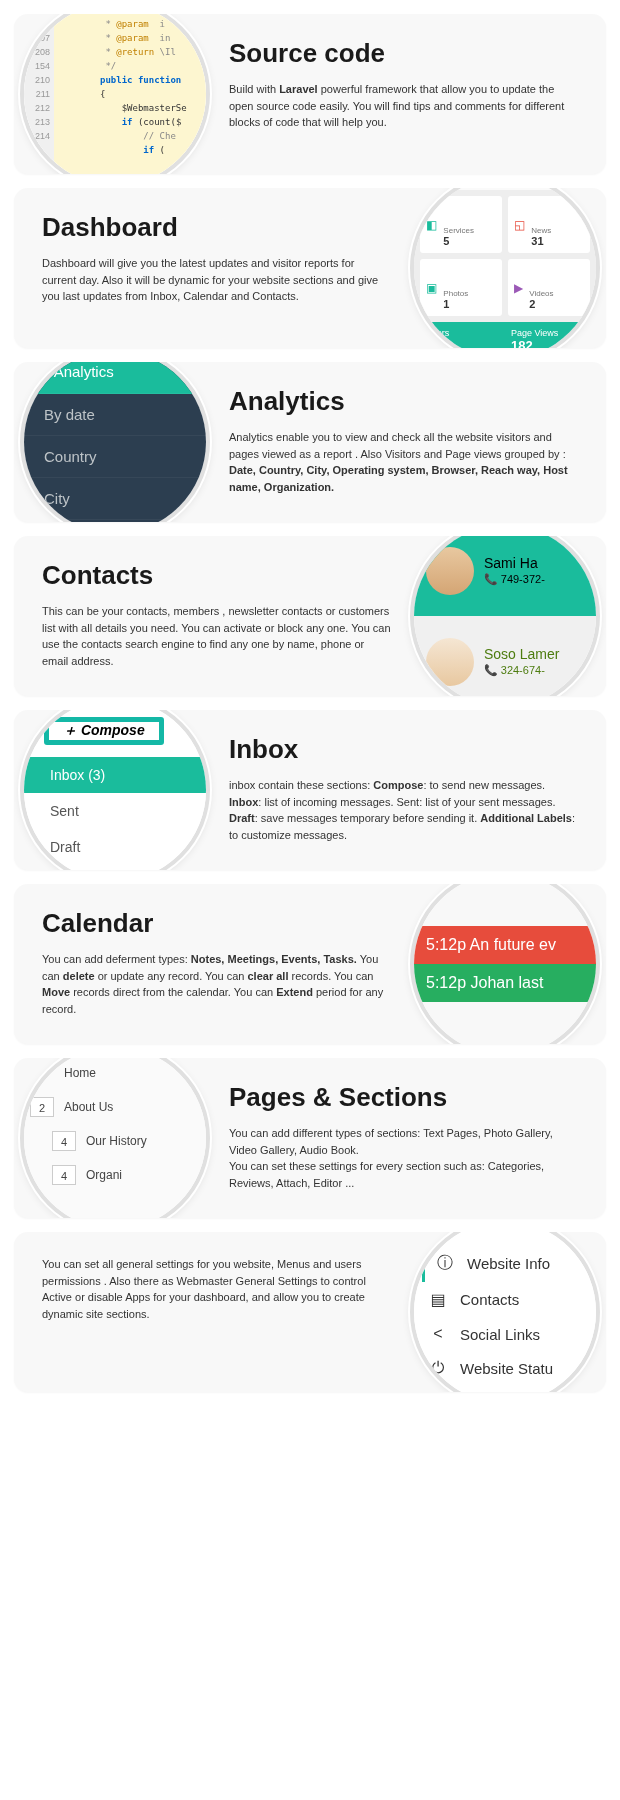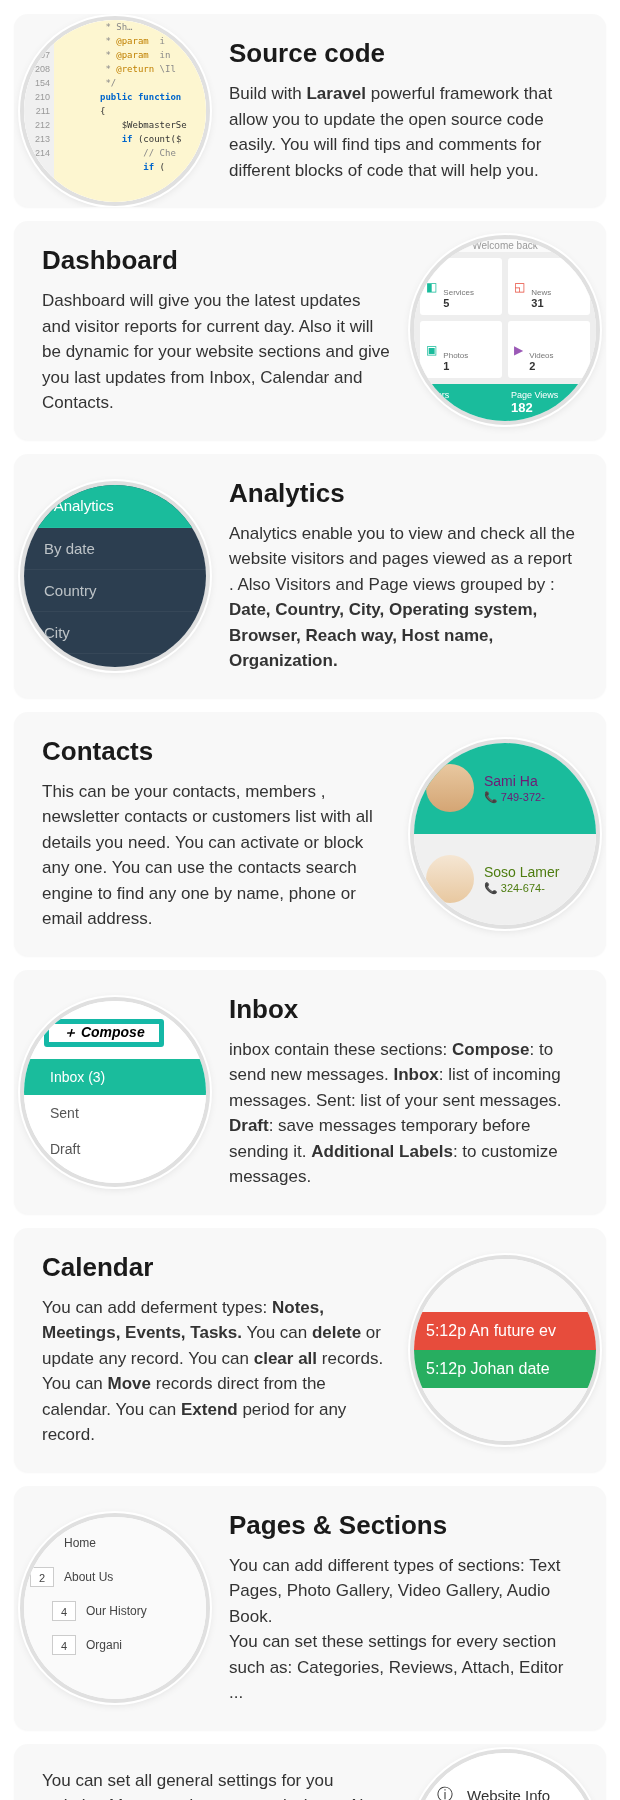--- a/index.html
+++ b/index.html
@@ -21,21 +21,21 @@
   }
   .card.left-circle { padding-left: 215px; }
   .card.right-circle { padding-right: 215px; }
   .card h2 {
     font-size: 26px;
     font-weight: 700;
     color: #1a1a1a;
     margin-bottom: 12px;
   }
   .card p {
-    font-size: 17px;
+    font-size: 11px;
     line-height: 1.5;
     color: #333;
   }
   .card p b, .card p strong { font-weight: 700; }
   .circle {
     position: absolute;
     width: 190px;
     height: 190px;
     border-radius: 50%;
     border: 4px solid #e0e0e0;
@@ -70,21 +70,21 @@
   .dash-bottom b{display:block;font-size:13px;}
 
   
   .ana{height:100%;background:#2c3e50;color:#bdc3c7;}
   .ana-row{padding:12px 20px;font-size:15px;border-bottom:1px solid rgba(255,255,255,0.05);}
   .ana-row.active{background:#1abc9c;color:#fff;font-weight:500;}
 
   
   .con{height:100%;display:flex;flex-direction:column;}
   .con-row{flex:1;display:flex;align-items:center;padding:8px 12px;gap:10px;}
-  .con-row:first-child{background:#1abc9c;color:#701a75;}
+  .con-row:first-child{background:#1abc9c;color:#000000;}
   .con-row:last-child{background:#f0f0f0;color:#4d7c0f;}
   .avatar{width:48px;height:48px;border-radius:50%;background:#ddd;flex-shrink:0;background-size:cover;}
   .av1{background:linear-gradient(#e8c8a0,#d4a574);}
   .av2{background:linear-gradient(#f5e6d3,#e8c8a0);}
   .con-txt{font-size:14px;white-space:nowrap;}
   .con-txt .ph{font-size:11px;margin-top:2px;}
 
   
   .inb{height:100%;background:#fff;padding:18px 0;}
   .compose{margin:0 20px 12px;padding:0 14px;border:5px solid #14b8a6;border-radius:3px;background:#fff;font-size:14px;font-weight:600;display:inline-block;font-style:italic;}
@@ -224,21 +224,21 @@
   <h2>Inbox</h2>
   <p><span>inbox contain these sections: </span><b>Compose</b><span>: to send new messages. </span><b>Inbox</b><span>: list of incoming messages. Sent: list of your sent messages. </span><b>Draft</b><span>: save messages temporary before sending it. </span><b>Additional Labels</b><span>: to customize messages.</span></p>
 </div>
 
 <div class="card right-circle">
   <h2>Calendar</h2>
   <p><span>You can add deferment types: </span><b>Notes, Meetings, Events, Tasks.</b><span> You can </span><b>delete</b><span> or update any record. You can </span><b>clear all</b><span> records. You can </span><b>Move</b><span> records direct from the calendar. You can </span><b>Extend</b><span> period for any record.</span></p>
   <div class="circle right">
     <div class="cal">
       <div class="cal-row red"><span>5:12p</span> <span>An future ev</span></div>
-      <div class="cal-row green"><span>5:12p</span> <span>Johan date</span></div>
+      <div class="cal-row green"><span>5:12p</span> <span>Johan last</span></div>
     </div>
   </div>
 </div>
 
 <div class="card left-circle">
   <div class="circle left">
     <div class="pg">
       <div class="pg-row">
           <span class="pg-num" style="visibility:hidden"></span>
           <span>Home</span>

